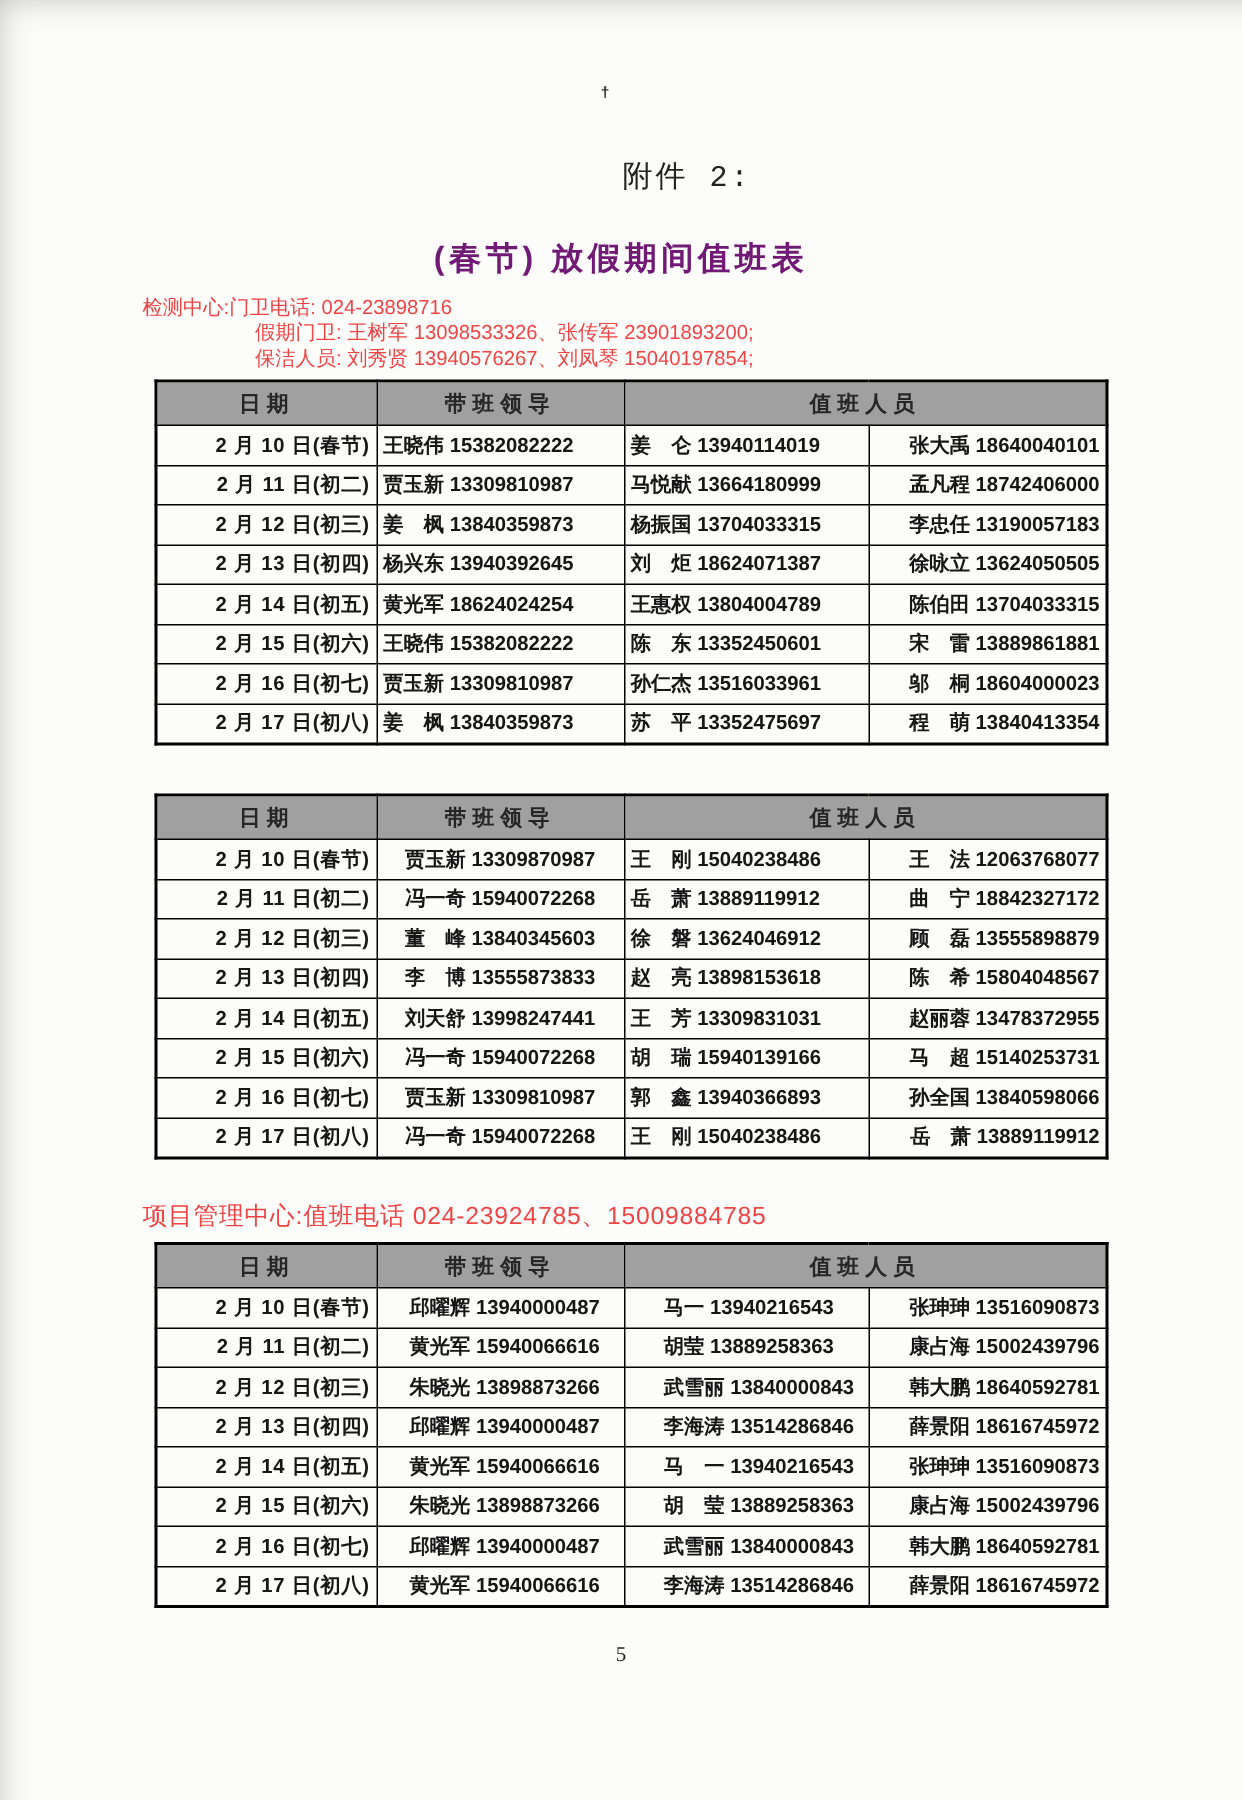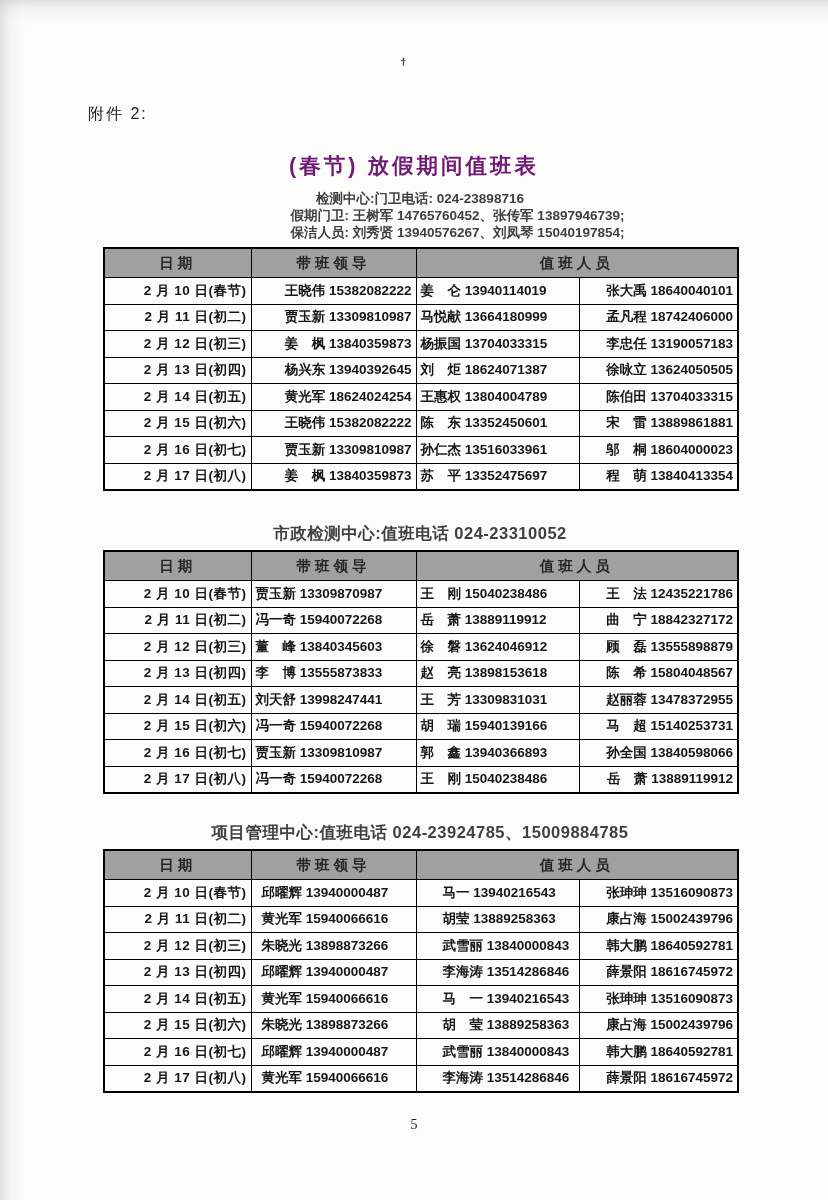--- a/index.html
+++ b/index.html
@@ -21,41 +21,41 @@
   .top-mark{
     position:absolute;
     left:401px;
     top:56px;
     font-size:11px;
     font-weight:700;
     color:#3a3a3a;
   }
   .attachment{
     margin:104px 0 0 88px;
-    font-family:Liberation Sans, sans-serif;
-    font-size:16px;
+    font-family:Liberation Mono, monospace;
+    font-size:20px;
     letter-spacing:2px;
     color:#222;
+    text-align:center;
   }
   .doc-title{
     margin:26px 0 0 0;
     text-align:center;
     font-size:21.5px;
     font-weight:700;
     letter-spacing:3px;
     color:#701a75;
   }
   .content{
     margin-left:95px;
     width:650px;
   }
   .section-heading{
-    font-weight:700;
-    color:#404040;
-    text-align:center;
+    font-weight:400;
+    color:#ef4444;
   }
   .h-line{white-space:nowrap;}
   .h-label{display:inline-block;}
   .h-indent{padding-left:75px;}
   
   .sec-jiance .section-heading{
     margin-top:10px;
     font-size:13.5px;
     line-height:17px;
   }
@@ -91,25 +91,25 @@
     color:#262626;
     height:28px;
     font-size:14.5px;
     letter-spacing:4px;
     text-align:center;
     font-weight:700;
   }
   table.duty td{height:25.5px;}
   col.c1{width:147px;} col.c2{width:165px;} col.c3{width:163px;} col.c4{width:159px;}
   td.c-date{text-align:right;letter-spacing:.5px;}
-  td.c-leader{text-align:left;padding-left:14px;}
+  td.c-leader{text-align:center;padding-left:14px;}
   td.c-staff1{text-align:left;padding-left:18px;margin-left:42px;}
   td.c-staff2{text-align:right;padding-left:20px;}
   
-  .sec-jiance td.c-leader{text-align:right;padding-left:4px;}
+  .sec-jiance td.c-leader{text-align:left;padding-left:4px;}
   .sec-jiance td.c-staff2{padding-left:26px;}
   .sec-xiangmu td.c-leader{padding-left:10px;}
   .sec-xiangmu td.c-staff1{padding-left:26px;}
   .sec-xiangmu td.c-staff2{padding-left:14px;}
   .page-number{
     margin-top:24px;
     text-align:center;
     font-family:"Liberation Serif", serif;
     font-size:14px;
     color:#222;
@@ -124,21 +124,21 @@
 
   <div class="attachment">附件 2:</div>
 
   <div class="doc-title">(春节)  放假期间值班表</div>
 
   <div class="content">
 
     <section class="sec-jiance">
       <div class="section-heading">
           <div class="h-line"><span class="h-label">检测中心: </span><span>门卫电话: 024-23898716</span></div>
-          <div class="h-line h-indent"><span>假期门卫: 王树军 14765760452、张传军 13897946739;</span></div>
+          <div class="h-line h-indent"><span>假期门卫: 王树军 13098533326、张传军 23901893200;</span></div>
           <div class="h-line h-indent"><span>保洁人员: 刘秀贤 13940576267、刘凤琴 15040197854;</span></div>
         </div>
       <table class="duty">
         <colgroup>
             <col class="c1">
             <col class="c2">
             <col class="c3">
             <col class="c4">
           </colgroup>
         <thead>
@@ -195,43 +195,40 @@
               <td class="c-date">2 月 17 日(初八)</td>
               <td class="c-leader">姜　枫 13840359873</td>
               <td class="c-staff1">苏　平 13352475697</td>
               <td class="c-staff2">程　萌 13840413354</td>
             </tr>
           </tbody>
       </table>
     </section>
 
     <section class="sec-shizheng">
-      <div class="section-heading">
-          <div class="h-line"><span class="h-label">市政检测中心: </span><span>值班电话 024-23310052</span></div>
-        </div>
       <table class="duty">
         <colgroup>
             <col class="c1">
             <col class="c2">
             <col class="c3">
             <col class="c4">
           </colgroup>
         <thead>
           <tr>
             <th>日期</th>
             <th>带班领导</th>
             <th colspan="2">值班人员</th>
           </tr>
         </thead>
         <tbody>
             <tr>
               <td class="c-date">2 月 10 日(春节)</td>
               <td class="c-leader">贾玉新 13309870987</td>
               <td class="c-staff1">王　刚 15040238486</td>
-              <td class="c-staff2">王　法 12435221786</td>
+              <td class="c-staff2">王　法 12063768077</td>
             </tr>
             <tr>
               <td class="c-date">2 月 11 日(初二)</td>
               <td class="c-leader">冯一奇 15940072268</td>
               <td class="c-staff1">岳　萧 13889119912</td>
               <td class="c-staff2">曲　宁 18842327172</td>
             </tr>
             <tr>
               <td class="c-date">2 月 12 日(初三)</td>
               <td class="c-leader">董　峰 13840345603</td>

